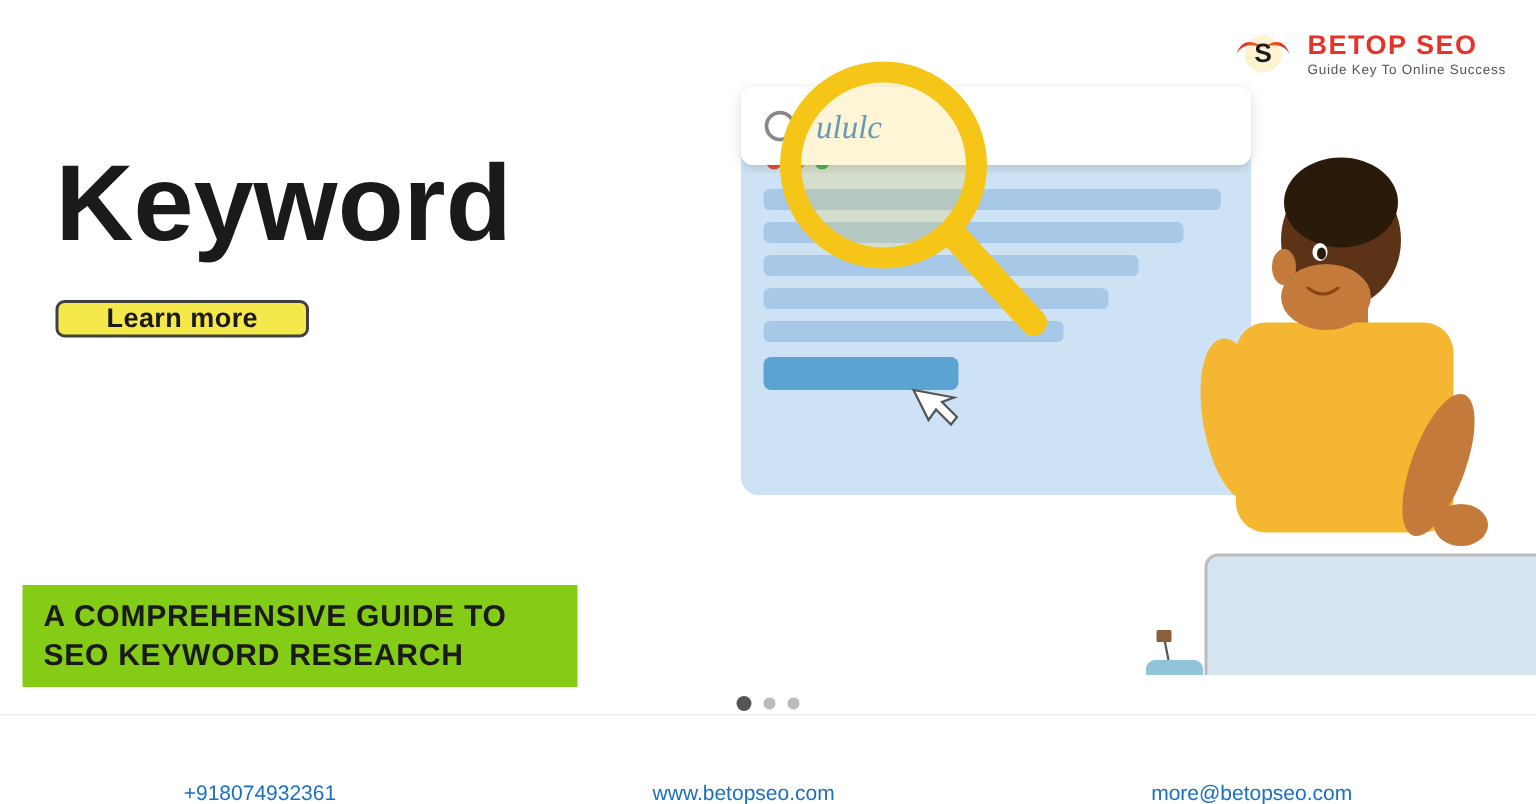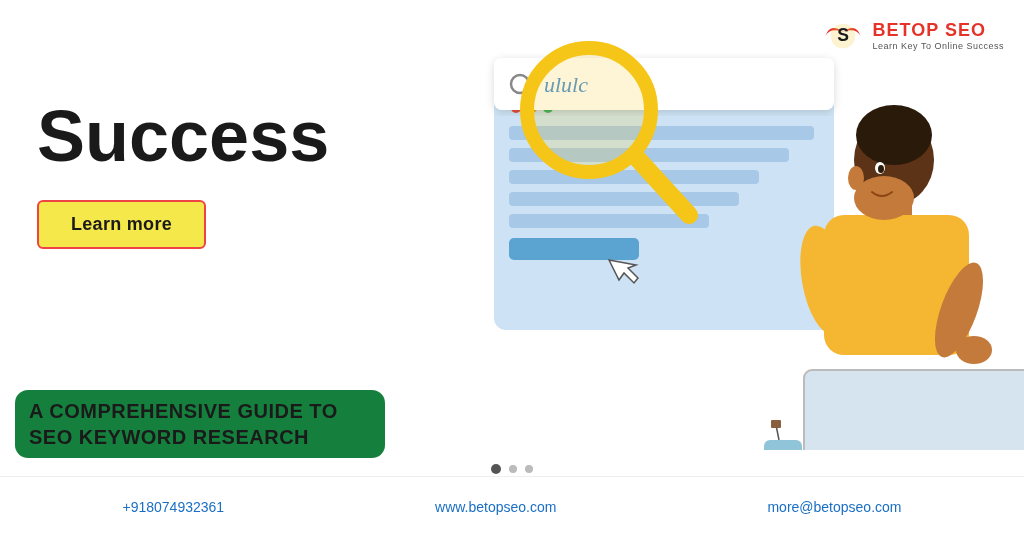--- a/index.html
+++ b/index.html
@@ -62,39 +62,38 @@
       font-size: 72px;
       font-weight: 900;
       color: #1a1a1a;
       line-height: 1;
       display: block;
     }
 
     .learn-more-btn {
       margin-top: 28px;
       display: inline-block;
-      padding: 12px 32px;
+      padding: 0 32px;
       background: #f5e84a;
-      border: 2px solid #ef4444;
+      border: 2px solid #404040;
       border-radius: 6px;
       font-size: 18px;
       font-weight: 600;
       color: #1a1a1a;
       cursor: pointer;
       letter-spacing: 0.3px;
     }
 
     .bottom-headline {
       position: absolute;
       left: 15px;
       bottom: 78px;
-      background: #15803d;
+      background: #84cc16;
       padding: 8px 14px;
       max-width: 370px;
-      border-radius: 13px;
     }
     .bottom-headline-text {
       font-size: 20px;
       font-weight: 900;
       color: #1a1a1a;
       text-transform: uppercase;
       line-height: 1.3;
       letter-spacing: 0.5px;
       font-family: 'Arial Black', Arial, sans-serif;
     }
@@ -111,21 +110,21 @@
 
     
     .footer {
       position: absolute;
       bottom: 0;
       left: 0;
       right: 0;
       height: 60px;
       border-top: 1px solid #eee;
       display: flex;
-      align-items: center;
+      align-items: flex-end;
       justify-content: space-around;
       padding: 0 17px;
     }
     .footer-item {
       font-size: 14px;
       color: #1a6fc4;
       font-weight: 500;
     }
 
     
@@ -168,26 +167,26 @@
     <path d="M5,25 Q10,10 25,20 Q10,15 5,25Z" fill="#e63329"></path>
     <path d="M45,25 Q40,10 25,20 Q40,15 45,25Z" fill="#e63329"></path>
 
     <circle cx="25" cy="25" r="14" fill="#f5c518" opacity="0.2"></circle>
     <text x="25" y="31" text-anchor="middle" font-size="20" font-weight="900" fill="#1a1a1a" font-family="Arial">S</text>
   </svg>
   <div class="logo-text">
     <span class="logo-name">
       <span>BETOP</span><span style="color:#e63329"> SEO</span>
     </span>
-    <span class="logo-tagline">Learn Key To Online Success</span>
+    <span class="logo-tagline">Guide Key To Online Success</span>
   </div>
 </div>
 
 <div class="main-left">
-  <span class="heading-keyword">Success</span>
+  <span class="heading-keyword">Keyword</span>
   <div class="learn-more-btn">Learn more</div>
 </div>
 
 <div class="bottom-headline">
   <div class="bottom-headline-text">A Comprehensive Guide to SEO Keyword Research</div>
 </div>
 
 <div class="illustration">
   <svg viewBox="0 0 620 420" class="illus-svg">
 

